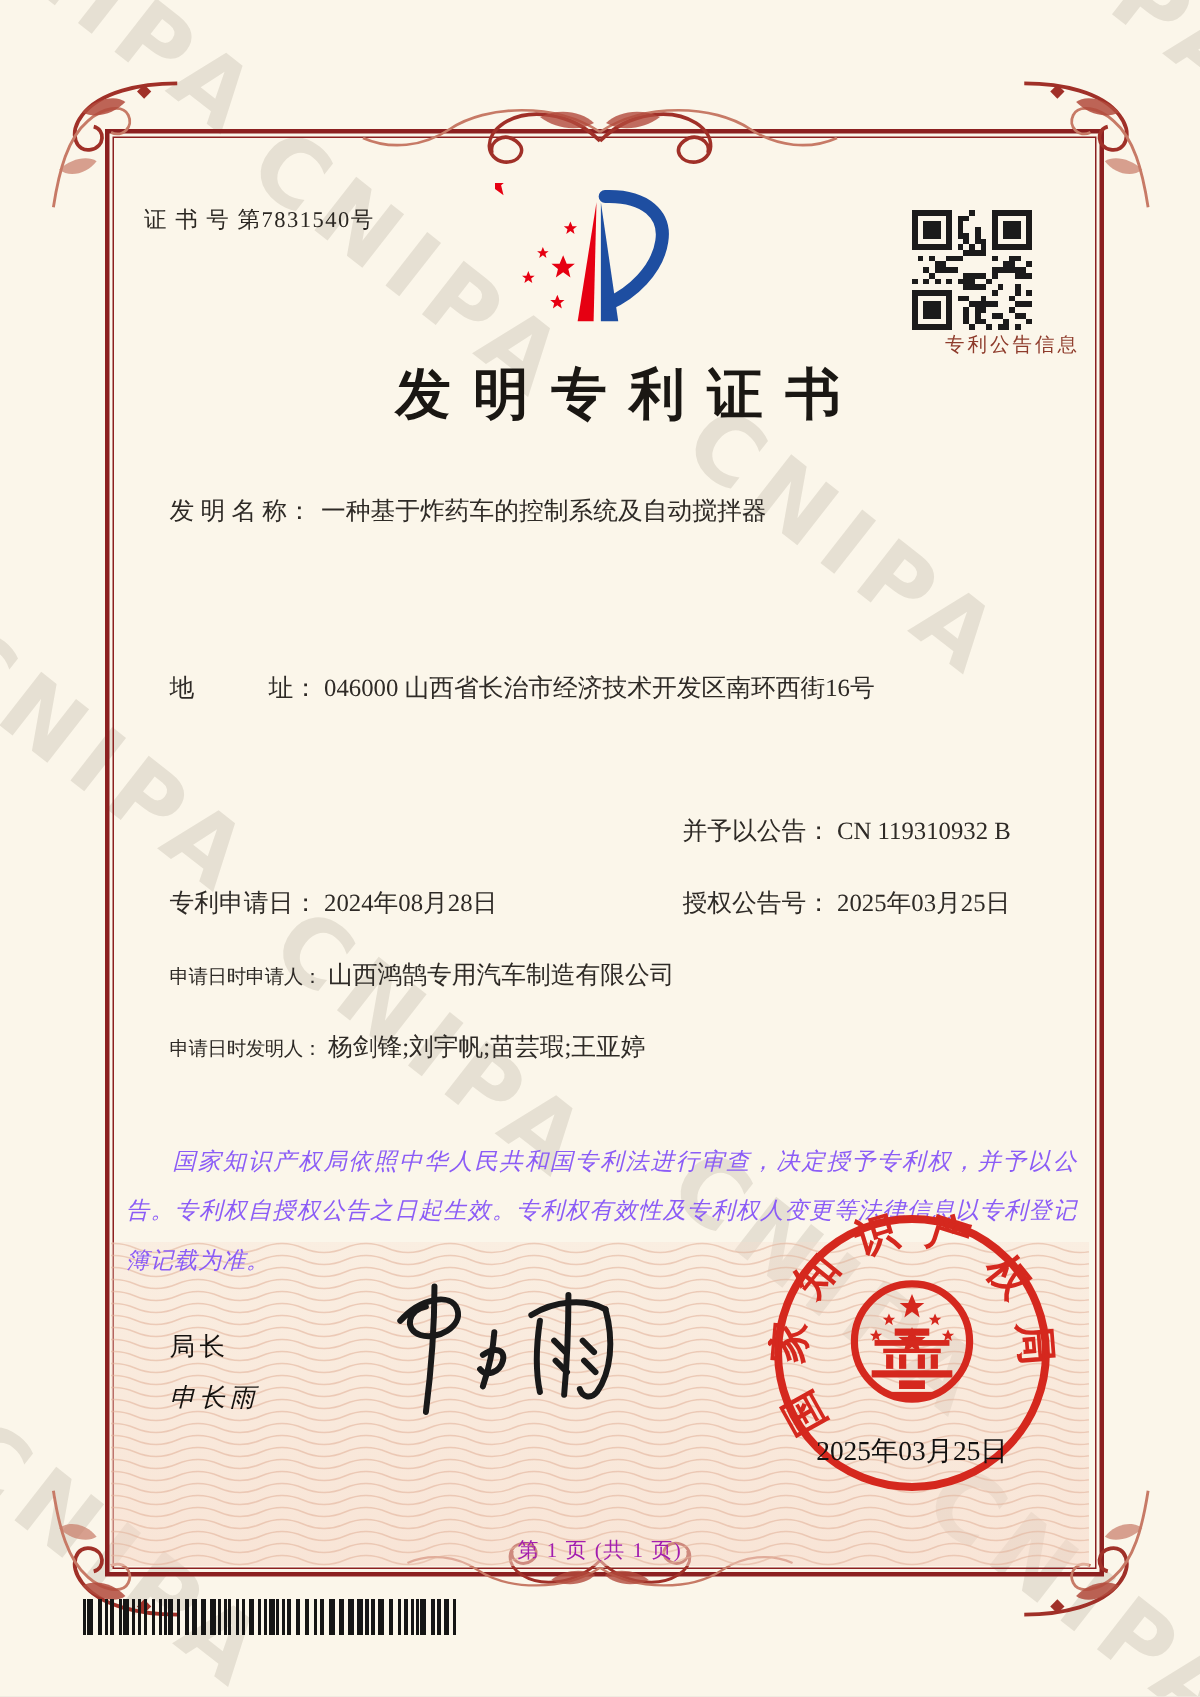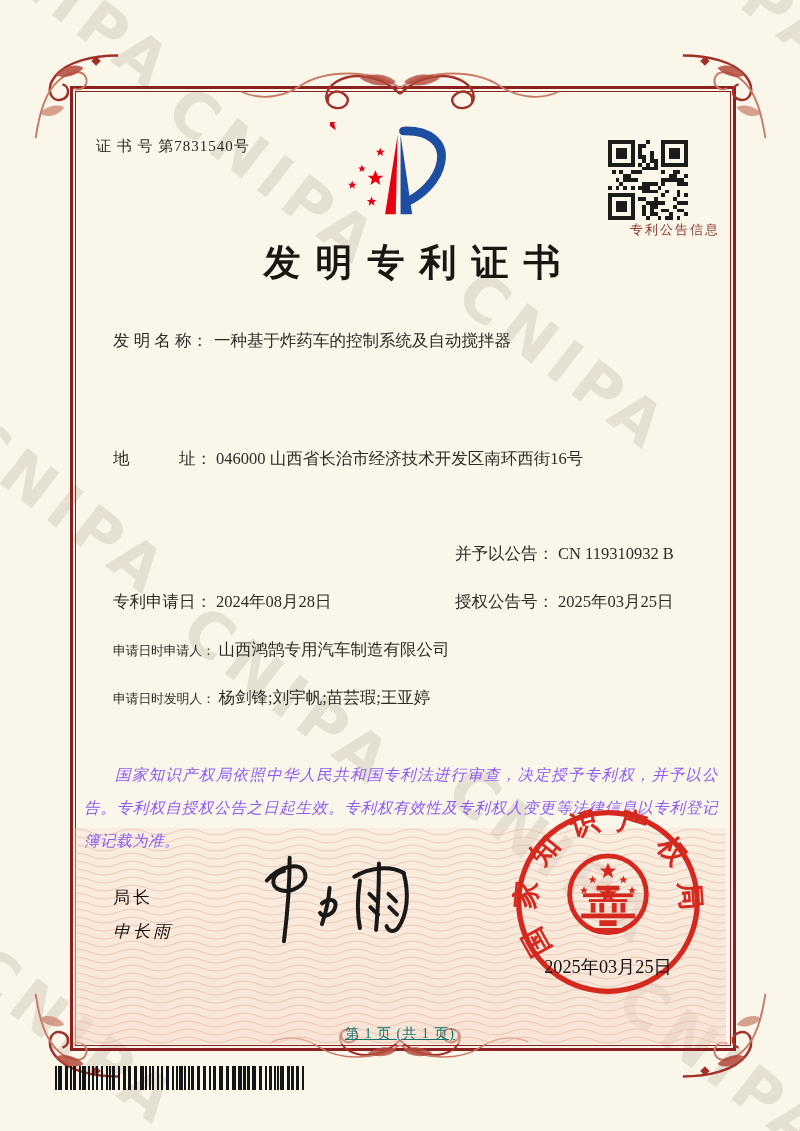--- a/index.html
+++ b/index.html
@@ -42,21 +42,21 @@
   .waves-area{position:absolute;left:74px;top:828px;width:652px;height:216px;
               background:linear-gradient(rgba(247,219,204,0.30),rgba(246,214,198,0.55));
               z-index:3;overflow:hidden;}
   .commissioner{position:absolute;left:113px;top:886px;z-index:5;
                 font-family:"Liberation Sans",sans-serif;font-size:17px;letter-spacing:3px;color:#15120f;}
   .commissioner-name{position:absolute;left:113px;top:920px;z-index:5;
                 font-family:"Liberation Sans",sans-serif;font-size:17px;letter-spacing:3px;color:#15120f;font-style:italic;}
   .sig{position:absolute;left:228px;top:852px;z-index:5;}
   .seal{position:absolute;left:512px;top:806px;z-index:6;}
   .page-indicator{position:absolute;left:0;top:1025px;width:800px;text-align:center;
-                  font-size:14px;letter-spacing:1px;color:#0f766e;z-index:5;text-decoration:underline;}
+                  font-size:14px;letter-spacing:1px;color:#a21caf;z-index:5;}
   .barcode{position:absolute;left:55px;top:1066px;z-index:5;}
 </style>
 </head>
 <body>
 
 <div class="page">
 
   <span class="wm" style="left:-55px;top:-35px">CNIPA</span>
   <span class="wm" style="left:610px;top:-60px">CNIPA</span>
   <span class="wm" style="left:150px;top:140px">CNIPA</span>

